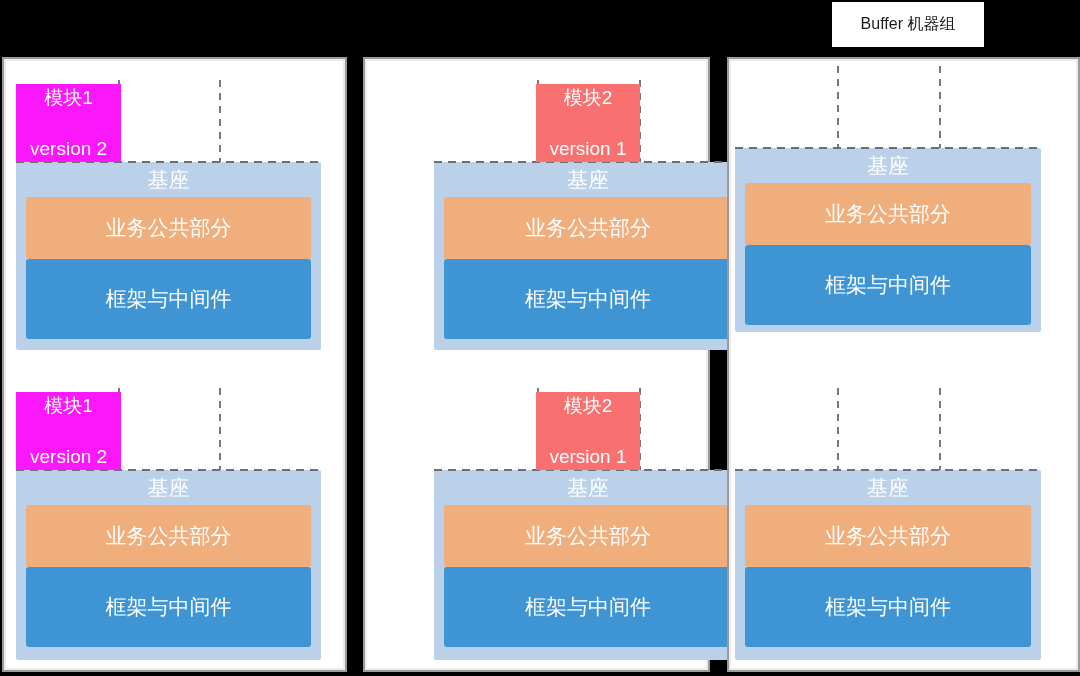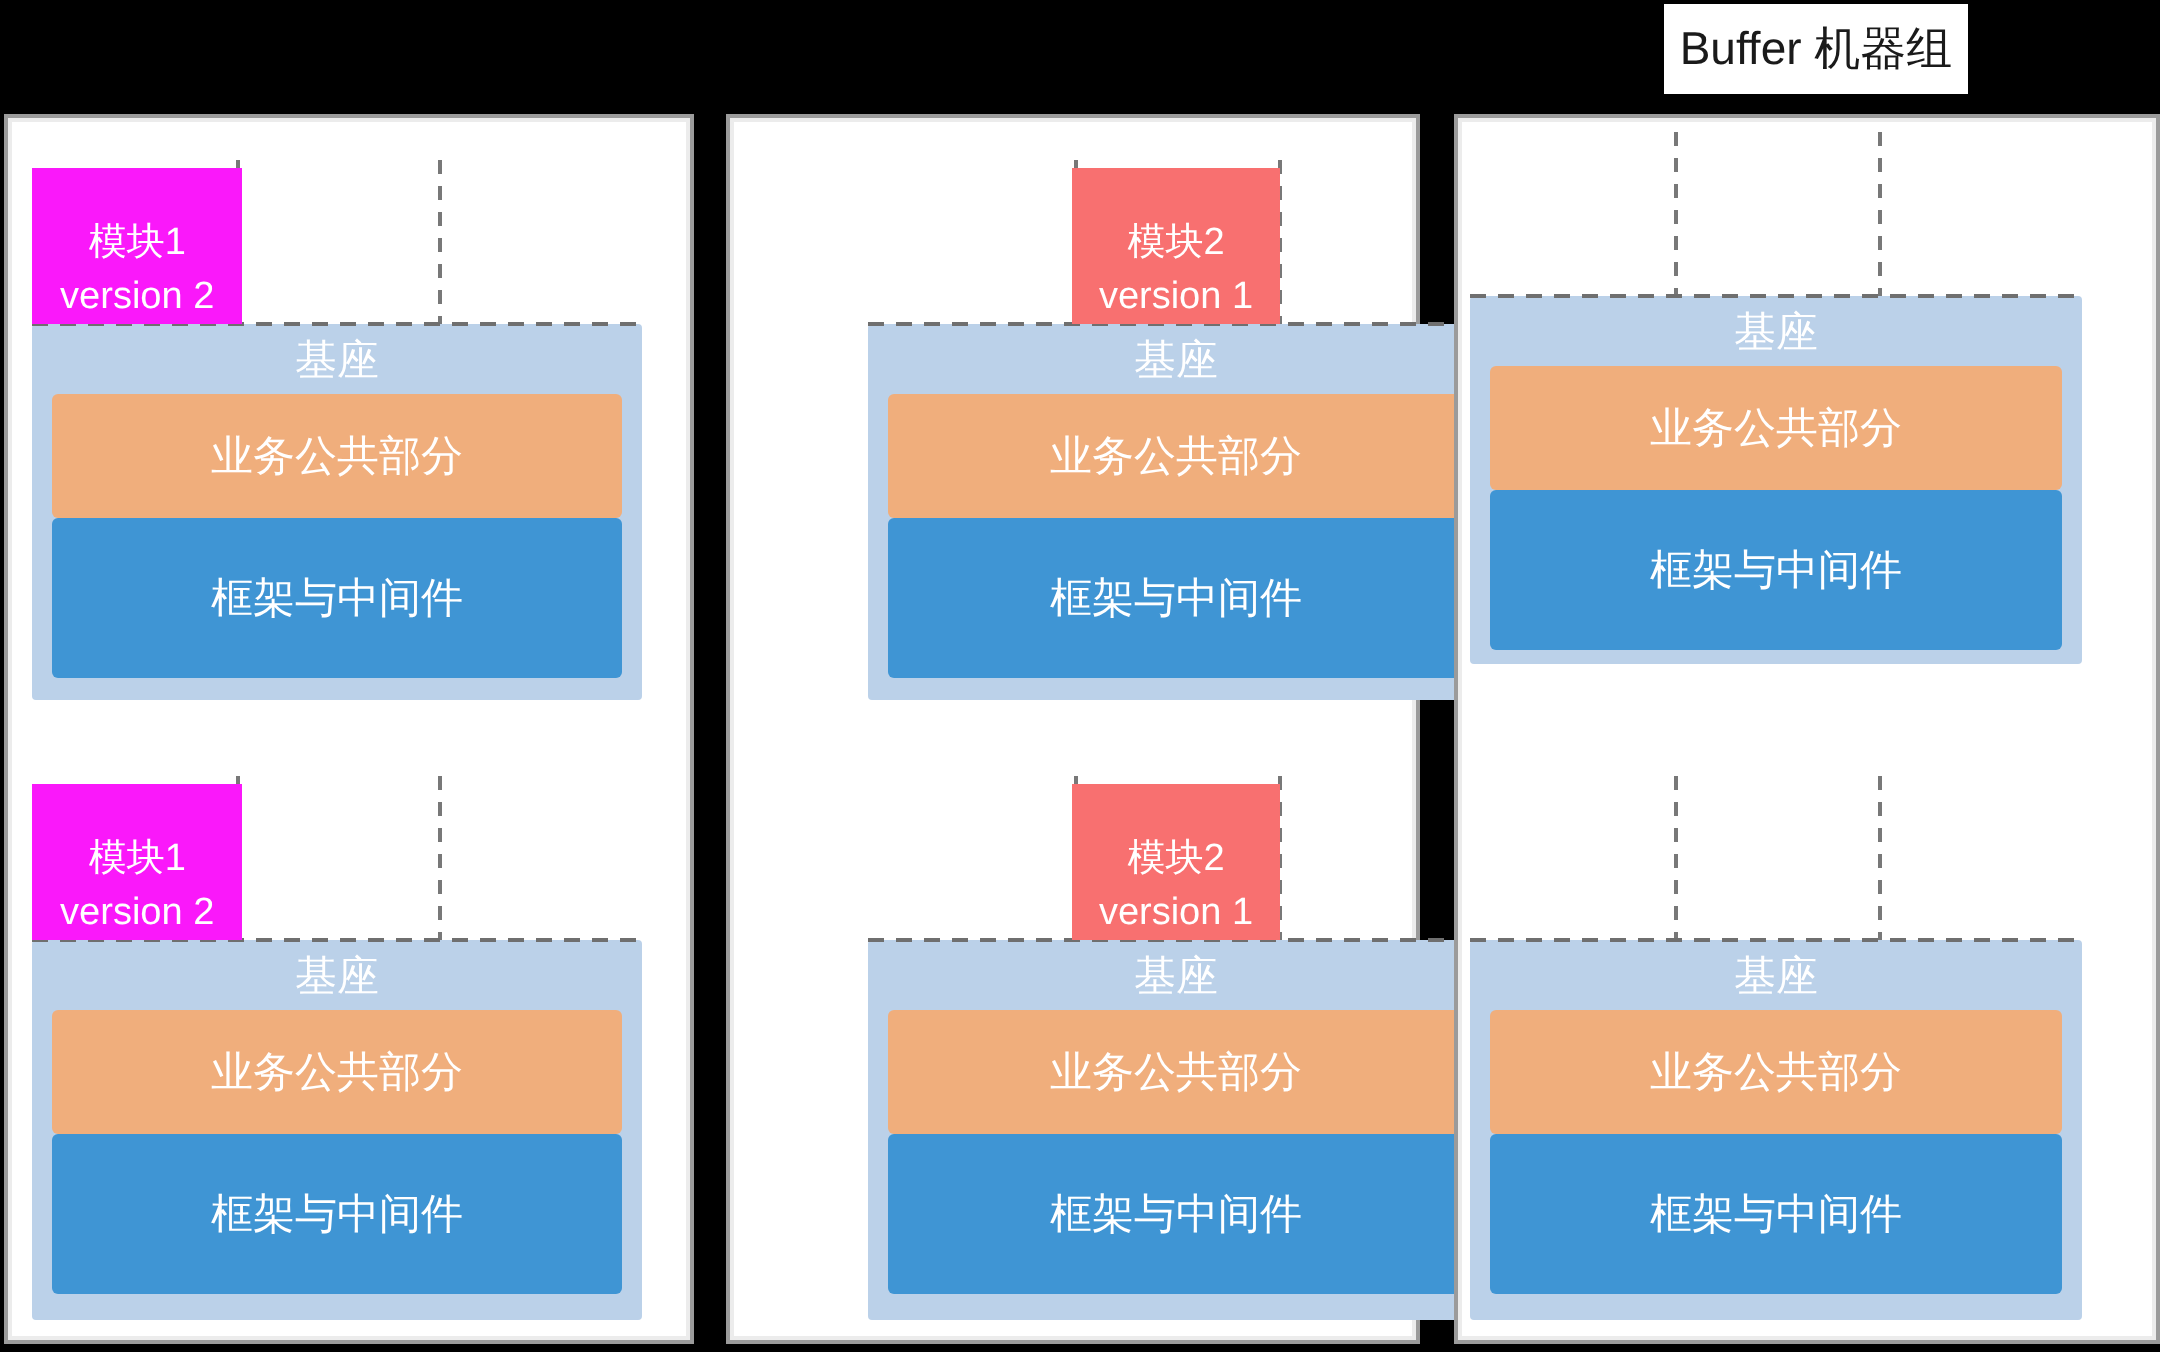--- a/index.html
+++ b/index.html
@@ -10,21 +10,21 @@
     position: relative;
     overflow: hidden;
   }
   .stage { position: absolute; inset: 0; }
 
   
   .buffer-label {
     position: absolute; left: 832px; top: 2px;
     width: 152px; height: 45px;
     background: #ffffff; color: #1a1a1a;
-    font-size: 23px; font-weight: 500;
+    font-size: 16px; font-weight: 500;
     display: flex; align-items: center; justify-content: center;
     white-space: nowrap;
   }
 
   
   .panel {
     position: absolute; top: 57px; height: 615px;
     background: #ffffff;
     border: 2px solid #9b9b9b;
     box-shadow: inset 0 0 0 2px #ececec;
@@ -46,21 +46,21 @@
   .slots { position: relative; height: 82px; }
   .slot-line {
     position: absolute; top: 0; bottom: 0; width: 2px;
     background: repeating-linear-gradient(180deg, #787878 0 7px, transparent 7px 13px);
   }
   .slot-line.l1 { left: 33.3%; }
   .slot-line.l2 { left: 66.6%; }
 
   .module {
     position: absolute; bottom: 0; height: 78px; z-index: 2;
-    display: flex; flex-direction: column; align-items: center; justify-content: flex-end;
+    display: flex; flex-direction: column; align-items: center; justify-content: space-between;
     color: #ffffff; font-size: 19px; line-height: 27px; text-align: center;
   }
   .module.slot0 { left: 0; width: 34.5%; }
   .module.slot1 { left: 33.2%; width: 33.6%; }
   .module.m1 { background: #FA18FA; }
   .module.m2 { background: #F87070; }
 
   .base {
     position: relative;
     background: #BBD1E9;

